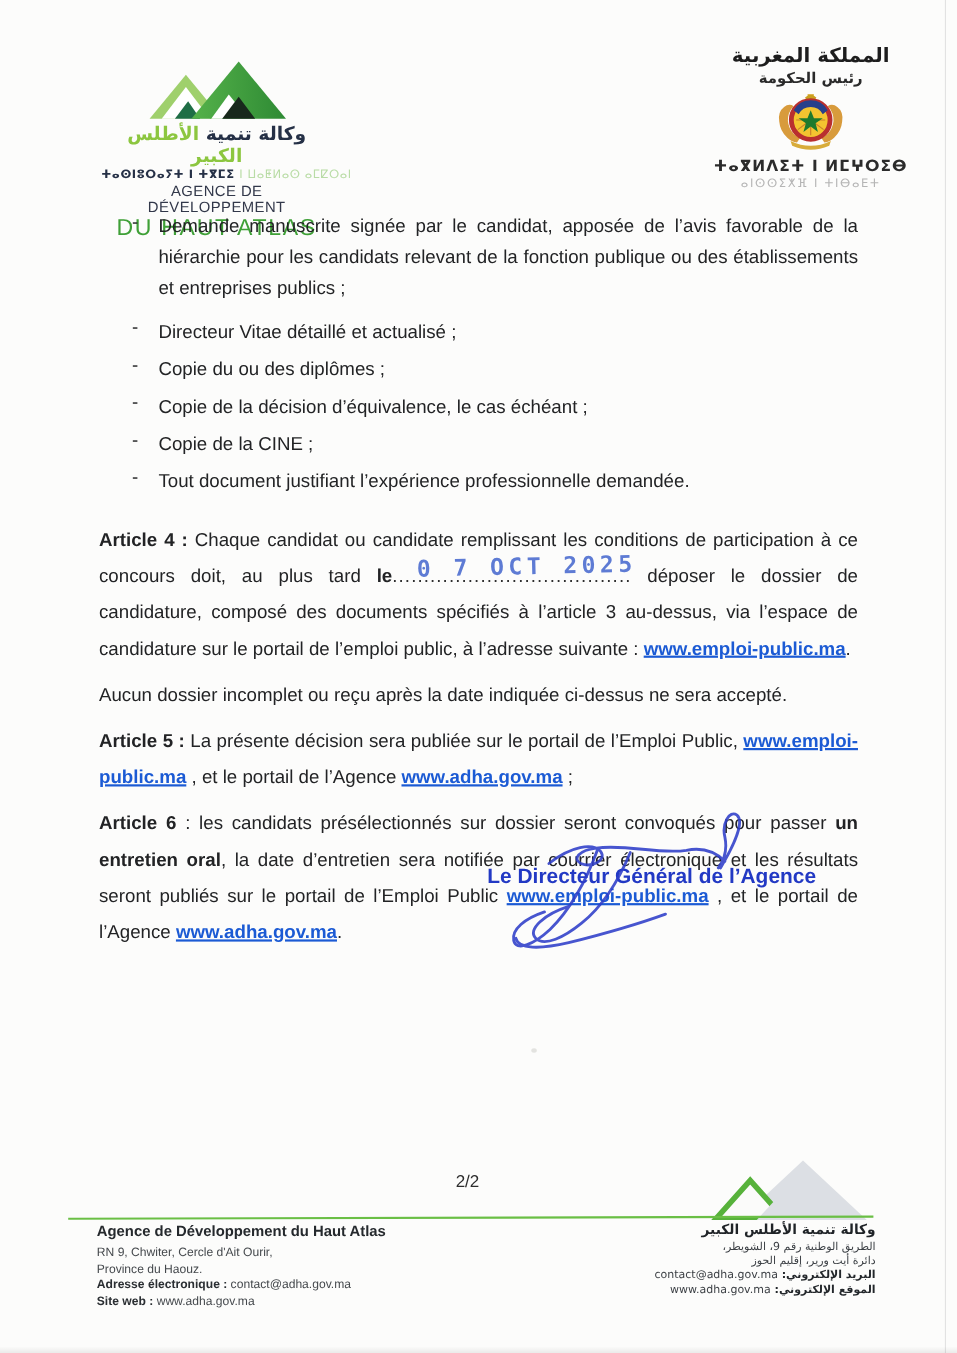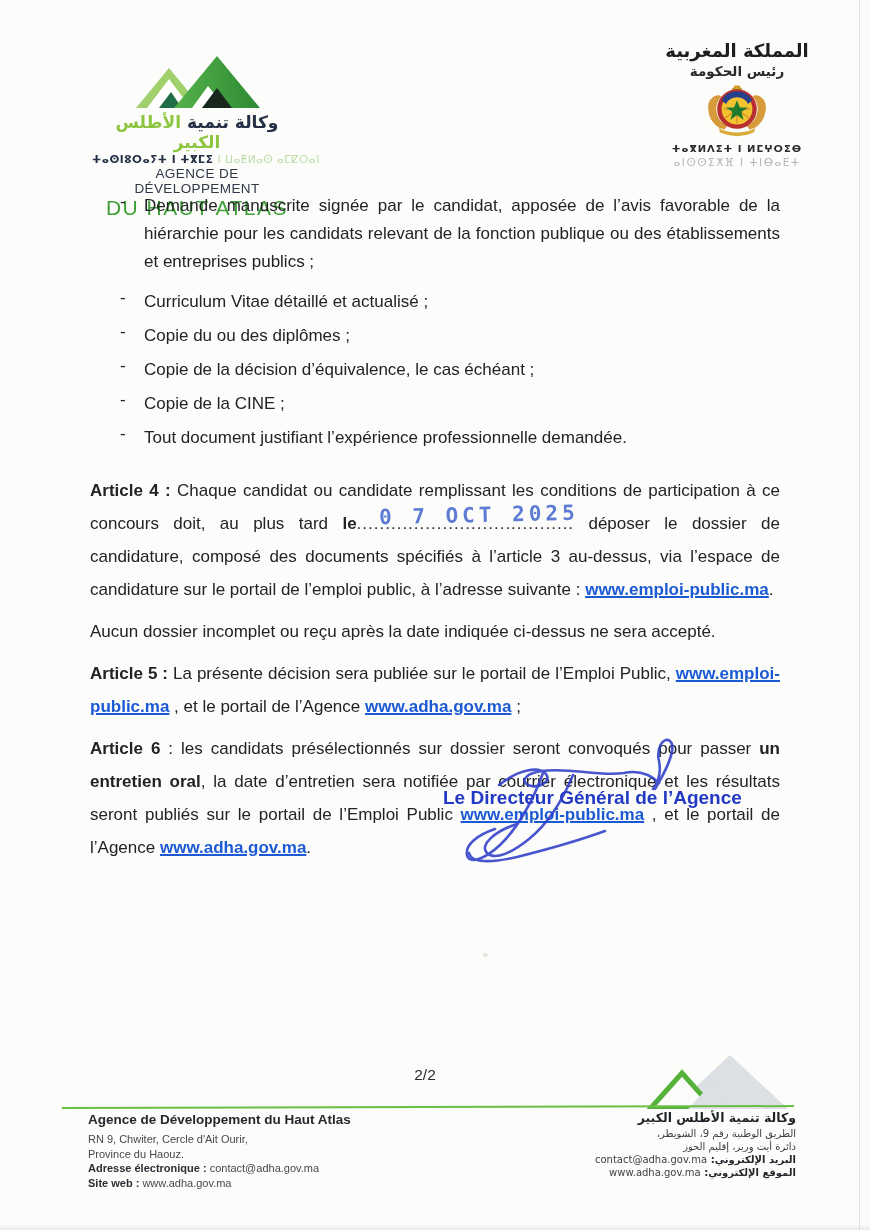--- a/index.html
+++ b/index.html
@@ -19,21 +19,21 @@
   .logo-ar .grn{color:var(--green-light);}
   .logo-tif{font-family:"DejaVu Sans",sans-serif; font-size:10.5px; font-weight:700; letter-spacing:.5px; color:var(--navy); margin-top:1px; white-space:nowrap;}
   .logo-tif .lt{color:#b9dca6; font-weight:400;}
   .logo-fr1{font-size:13.5px; font-weight:400; color:#32384a; letter-spacing:.4px; margin-top:1px;}
   .logo-fr2{font-size:21px; font-weight:400; color:var(--green); letter-spacing:1.5px; margin-top:0px;}
 
   .gov-block{position:absolute; left:642px; top:40px; width:190px; text-align:center;}
   .gov-ar1{font-family:"DejaVu Sans",sans-serif; font-size:18px; font-weight:700; color:#1d1d1d; direction:rtl;}
   .gov-ar2{font-family:"DejaVu Sans",sans-serif; font-size:13.5px; font-weight:700; color:#2a2a2a; direction:rtl; margin-top:2px;}
   .gov-block svg{display:block; margin:4px auto 2px auto;}
-  .gov-tif1{font-family:"DejaVu Sans",sans-serif; font-size:10px; font-weight:700; letter-spacing:1px; color:#2b2b2b; white-space:nowrap;}
+  .gov-tif1{font-family:"DejaVu Sans",sans-serif; font-size:14px; font-weight:700; letter-spacing:1px; color:#2b2b2b; white-space:nowrap;}
   .gov-tif2{font-family:"DejaVu Sans",sans-serif; font-size:10.5px; color:#b5b5b5; letter-spacing:1.5px; margin-top:2px; white-space:nowrap;}
 
   
   .content{position:absolute; left:90px; top:192px; width:690px; font-size:17px;}
   ul.bullets{list-style:none; margin:0; padding:0;}
   ul.bullets li{display:flex; margin-bottom:6px;}
   ul.bullets li.multi{margin-bottom:12px;}
   .dash{flex:0 0 24px; padding-left:30px; box-sizing:content-box;}
   .btext{flex:1; text-align:justify; line-height:28px;}
   p.para{margin:0 0 9px 0; line-height:33px; text-align:justify;}
@@ -124,21 +124,21 @@
 
   <div class="content">
 
     <ul class="bullets">
       <li class="multi">
           <span class="dash">-</span>
           <span class="btext">Demande manuscrite signée par le candidat, apposée de l’avis favorable de la hiérarchie pour les candidats relevant de la fonction publique ou des établissements et entreprises publics ;</span>
         </li>
       <li>
           <span class="dash">-</span>
-          <span class="btext">Curriculum Vitae détaillé et actualisé ;</span>
+          <span class="btext">Directeur Vitae détaillé et actualisé ;</span>
         </li>
       <li>
           <span class="dash">-</span>
           <span class="btext">Copie du ou des diplômes ;</span>
         </li>
       <li>
           <span class="dash">-</span>
           <span class="btext">Copie de la décision d’équivalence, le cas échéant ;</span>
         </li>
       <li>

